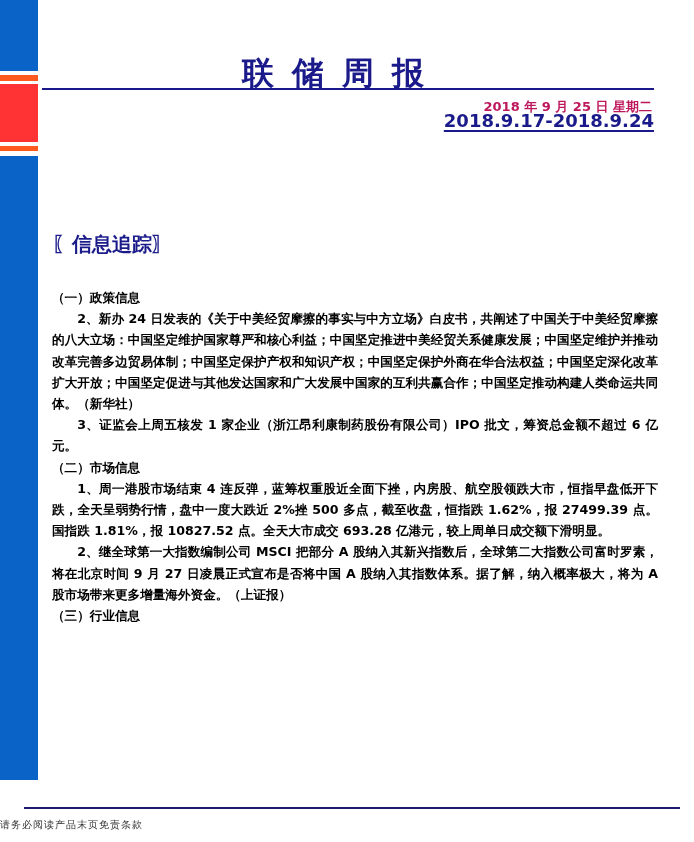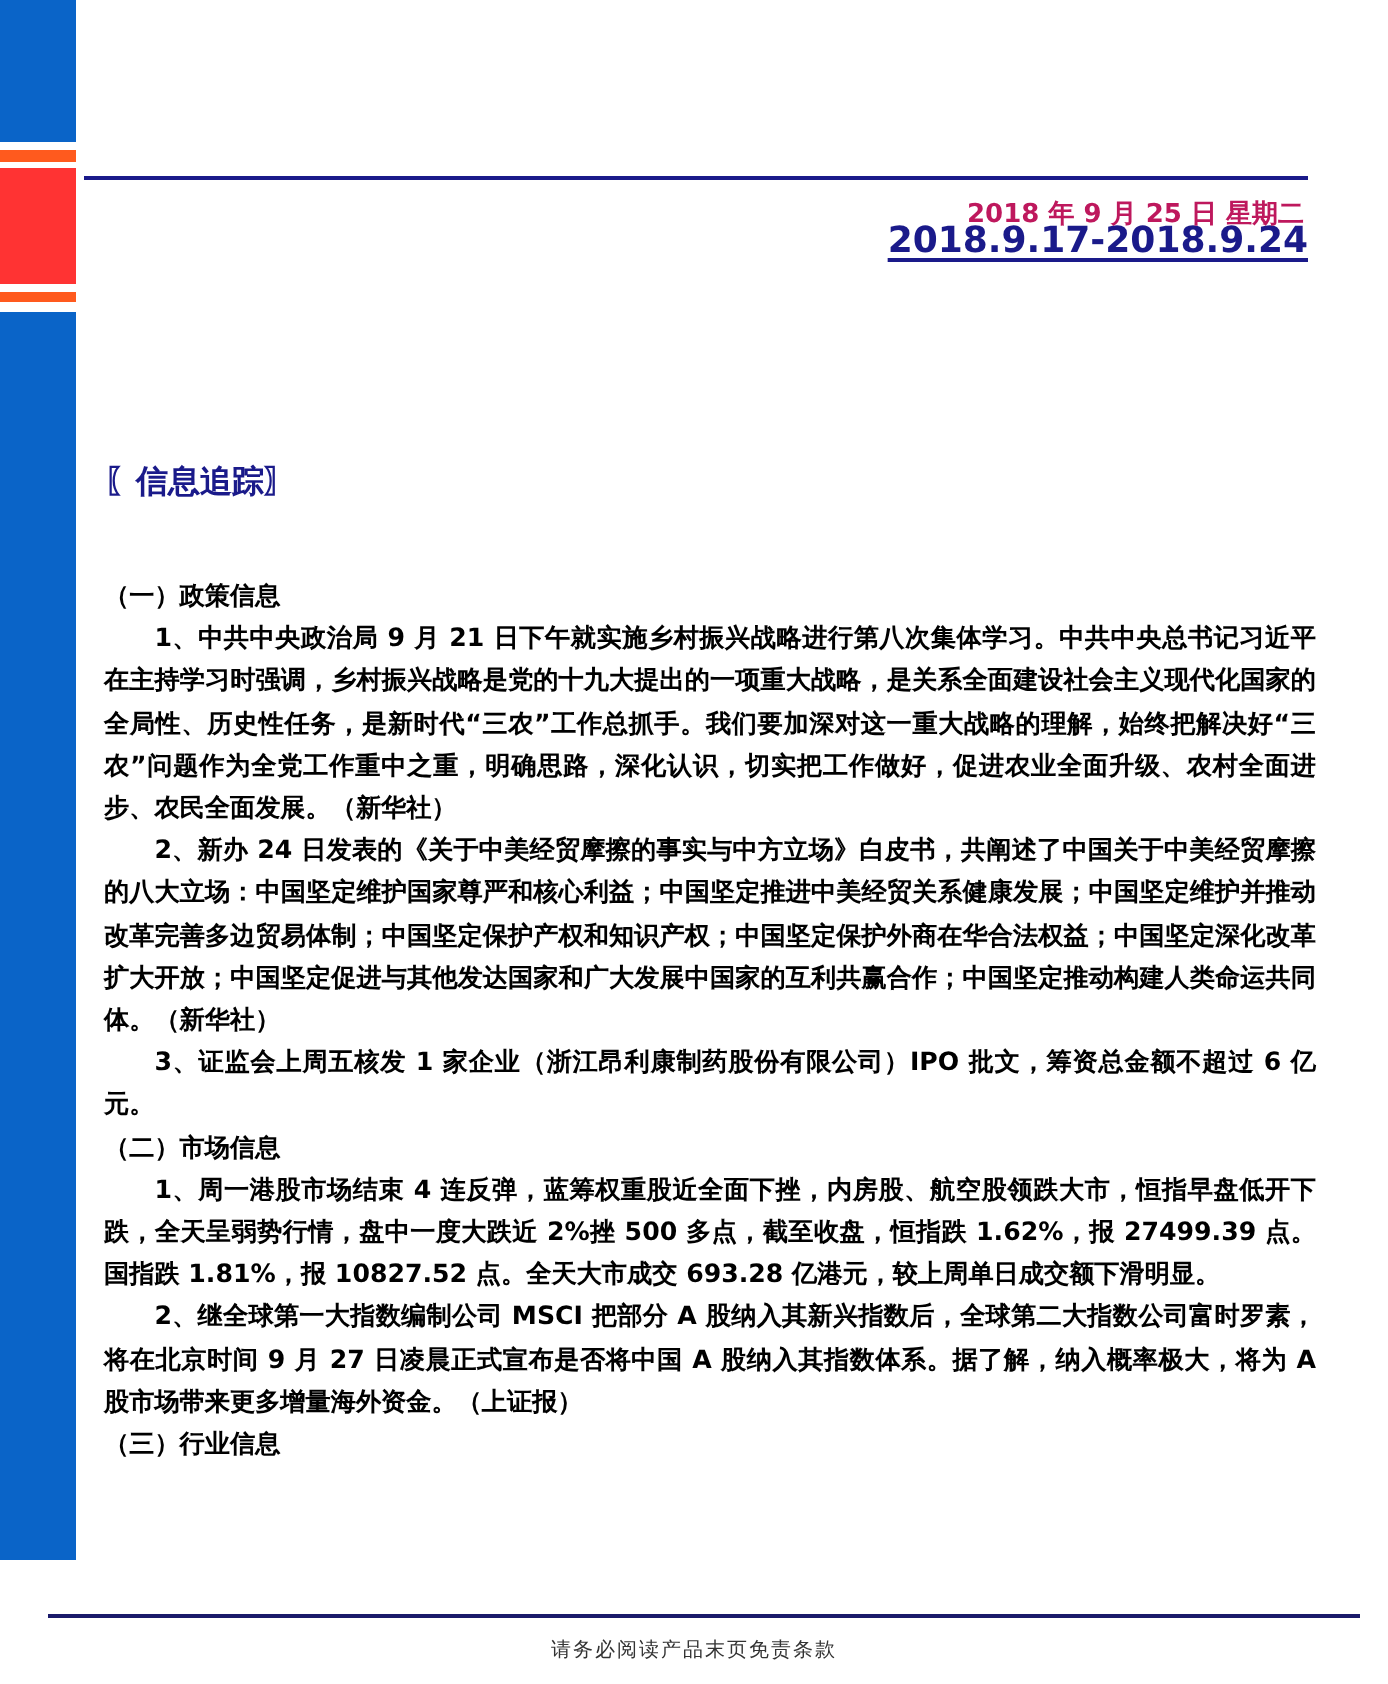--- a/index.html
+++ b/index.html
@@ -16,54 +16,54 @@
   .header { position:absolute; left:42px; top:52px; width:612px; height:40px; }
   .hdr-line { position:absolute; left:0; top:36px; width:612px; height:2px; background:#1a1a8a; }
   .hdr-left { position:absolute; left:18px; top:16px; font-size:17px; font-weight:bold; font-style:italic;
               color:#1a1a8a; letter-spacing:1px; }
   .hdr-title { position:absolute; left:200px; top:0px; font-size:32px; font-weight:bold; color:#1a1a8a;
                letter-spacing:18px; font-family:"DejaVu Serif", serif; }
   .hdr-range { position:absolute; right:0; top:14px; font-size:18px; font-weight:bold; color:#1a1a8a;
                text-decoration:underline; text-decoration-thickness:2px; text-underline-offset:3px;margin-top:44px; }
   .hdr-date { position:absolute; right:42px; top:98px; font-size:13px; font-weight:bold; color:#be185d; }
 
-  .section-title { position:absolute; left:52px; top:231px; font-size:16px; color:#1a1a8a; font-weight:bold; }
+  .section-title { position:absolute; left:52px; top:231px; font-size:20px; color:#1a1a8a; font-weight:bold; }
 
   .content { position:absolute; left:52px; top:266px; width:606px; font-size:12.6px; line-height:21.2px;
              font-weight:bold;margin-top:21px; }
   .sub { margin:0; padding-left:0; }
   .para { margin:0; text-indent:2em; text-align:justify; }
   .para.i1 { text-indent:2.3em; }
 
   .footer-line { position:absolute; left:24px; top:807px; width:656px; height:2px; background:#1a1a6a; }
-  .footer-text { position:absolute; left:0; width:694px; top:818px; text-align:center; font-size:10px;
+  .footer-text { position:absolute; left:0; width:694px; top:818px; text-align:left; font-size:10px;
                  color:#333; font-family:"DejaVu Serif", serif; letter-spacing:1px; }
 </style>
 </head>
 <body>
 
 <div class="sidebar">
   <div class="sb sb-blue1"></div>
   <div class="sb sb-orange1"></div>
   <div class="sb sb-red"></div>
   <div class="sb sb-orange2"></div>
   <div class="sb sb-blue2"></div>
 </div>
 
 <div class="header">
+  <span class="hdr-title">联储周报</span>
   <span class="hdr-range">2018.9.17-2018.9.24</span>
   <div class="hdr-line"></div>
 </div>
 <div class="hdr-date">2018 年 9 月 25 日  星期二</div>
 
 <div class="section-title">〖信息追踪〗</div>
 
 <div class="content">
   <p class="sub">（一）政策信息</p>
-  <p class="para">1、中共中央政治局 9 月 21 日下午就实施乡村振兴战略进行第八次集体学习。中共中央总书记习近平在主持学习时强调，乡村振兴战略是党的十九大提出的一项重大战略，是关系全面建设社会主义现代化国家的全局性、历史性任务，是新时代“三农”工作总抓手。我们要加深对这一重大战略的理解，始终把解决好“三农”问题作为全党工作重中之重，明确思路，深化认识，切实把工作做好，促进农业全面升级、农村全面进步、农民全面发展。（新华社）</p>
   <p class="para">2、新办 24 日发表的《关于中美经贸摩擦的事实与中方立场》白皮书，共阐述了中国关于中美经贸摩擦的八大立场：中国坚定维护国家尊严和核心利益；中国坚定推进中美经贸关系健康发展；中国坚定维护并推动改革完善多边贸易体制；中国坚定保护产权和知识产权；中国坚定保护外商在华合法权益；中国坚定深化改革扩大开放；中国坚定促进与其他发达国家和广大发展中国家的互利共赢合作；中国坚定推动构建人类命运共同体。（新华社）</p>
   <p class="para">3、证监会上周五核发 1 家企业（浙江昂利康制药股份有限公司）IPO 批文，筹资总金额不超过 6 亿元。</p>
   <p class="sub">（二）市场信息</p>
   <p class="para">1、周一港股市场结束 4 连反弹，蓝筹权重股近全面下挫，内房股、航空股领跌大市，恒指早盘低开下跌，全天呈弱势行情，盘中一度大跌近 2%挫 500 多点，截至收盘，恒指跌 1.62%，报 27499.39 点。国指跌 1.81%，报 10827.52 点。全天大市成交 693.28 亿港元，较上周单日成交额下滑明显。</p>
   <p class="para">2、继全球第一大指数编制公司 MSCI 把部分 A 股纳入其新兴指数后，全球第二大指数公司富时罗素，将在北京时间 9 月 27 日凌晨正式宣布是否将中国 A 股纳入其指数体系。据了解，纳入概率极大，将为 A 股市场带来更多增量海外资金。（上证报）</p>
   <p class="sub">（三）行业信息</p>
 </div>
 
 <div class="footer-line"></div>
 <div class="footer-text">请务必阅读产品末页免责条款</div>

